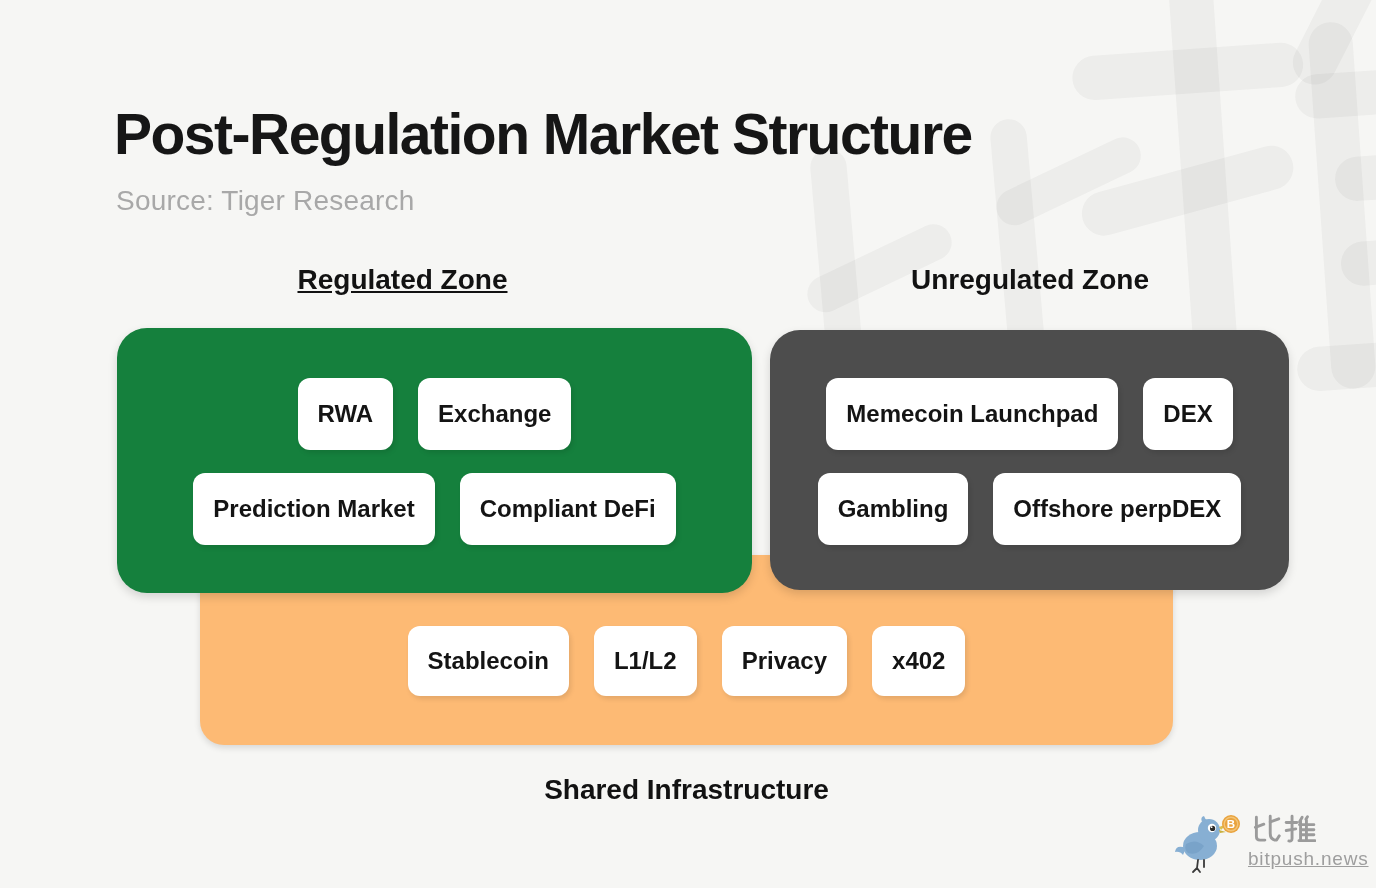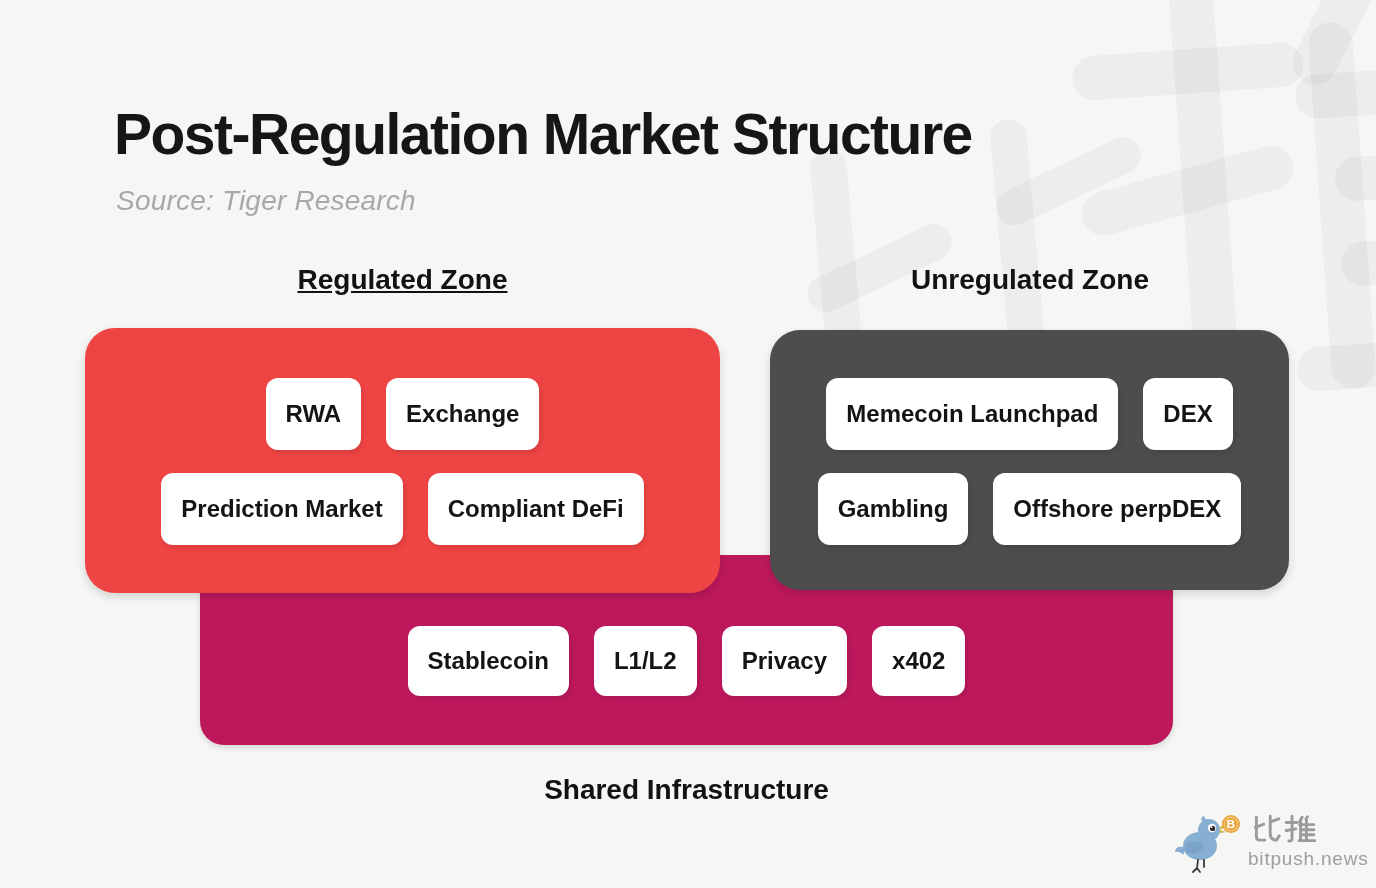--- a/index.html
+++ b/index.html
@@ -11,21 +11,21 @@
   .abs{position:absolute;}
   
   .watermark{position:absolute;top:-30px;right:-60px;width:720px;height:900px;opacity:1;pointer-events:none;}
   .watermark path{stroke:rgba(40,40,40,0.045);fill:none;stroke-linecap:round;stroke-linejoin:round;}
   
   .page-title{
     left:114px;top:103px;width:1100px;
     font-size:57px;font-weight:700;letter-spacing:-1.5px;color:#161616;line-height:1.1;
   }
   .page-source{
-    left:116px;top:185px;font-size:28px;font-style:italic;color:#a8a8a8;letter-spacing:0.2px;
+    left:116px;top:185px;font-size:28px;color:#a8a8a8;letter-spacing:0.2px;
   }
   
   .zone-label{font-size:28px;font-weight:700;color:#121212;text-align:center;}
   .label-regulated{left:85px;top:264px;width:635px;text-decoration:underline;}
   .label-unregulated{left:770px;top:264px;width:520px;}
   .label-shared{left:200px;top:774px;width:973px;}
   
   .zone-box{
     border-radius:30px;display:flex;flex-direction:column;justify-content:flex-start;
     box-shadow:0 4px 10px rgba(0,0,0,0.14);
@@ -43,21 +43,21 @@
     display:flex;align-items:center;justify-content:center;
     font-size:24px;font-weight:700;color:#141414;white-space:nowrap;
     box-shadow:2px 3px 5px rgba(0,0,0,0.10);
   }
   .box-shared .chip{height:70px;}
   
   .brand{left:1174px;top:808px;width:200px;height:72px;}
   .brand-cjk{position:absolute;left:76px;top:6px;}
   .brand-cjk path{stroke:#9b9b9b;fill:none;stroke-linecap:round;stroke-linejoin:round;stroke-width:2.7;}
   .brand-domain{
-    position:absolute;left:74px;top:40px;font-size:19px;color:#9e9e9e;letter-spacing:0.8px;
+    position:absolute;left:74px;top:40px;font-size:19px;color:#9e9e9e;letter-spacing:0.8px;text-decoration:underline;
   }
 </style>
 </head>
 <body>
 
 <svg class="watermark" viewBox="0 0 720 900" aria-hidden="true">
   <g transform="translate(10,150) scale(14) rotate(-5)">
     <path d="M7 4 V23 Q7 26 10 26 H15" stroke-width="2.6"></path>
     <path d="M6 13 L14 10" stroke-width="2.6"></path>
     <path d="M20 3 V20 Q20 26 26 26 L28 22" stroke-width="2.6"></path>
@@ -77,21 +77,21 @@
     <path d="M16 27 H31" stroke-width="2.6"></path>
   </g>
 </svg>
 
 <div class="abs page-title">Post-Regulation Market Structure</div>
 <div class="abs page-source">Source: Tiger Research</div>
 
 <div class="abs zone-label label-regulated">Regulated Zone</div>
 <div class="abs zone-label label-unregulated">Unregulated Zone</div>
 
-<div class="abs zone-box box-regulated" style="background-color: #ef4444;">
+<div class="abs zone-box box-regulated" style="background-color: #15803d; margin-left: 32px;">
     <div class="chip-row">
       <div class="chip">RWA</div>
       <div class="chip">Exchange</div>
     </div>
     <div class="chip-row">
       <div class="chip">Prediction Market</div>
       <div class="chip">Compliant DeFi</div>
     </div>
   </div>
 
@@ -99,21 +99,21 @@
     <div class="chip-row">
       <div class="chip">Memecoin Launchpad</div>
       <div class="chip">DEX</div>
     </div>
     <div class="chip-row">
       <div class="chip">Gambling</div>
       <div class="chip">Offshore perpDEX</div>
     </div>
   </div>
 
-<div class="abs zone-box box-shared" style="background-color: #be185d;">
+<div class="abs zone-box box-shared" style="background-color: #fdba74;">
     <div class="chip-row">
       <div class="chip">Stablecoin</div>
       <div class="chip">L1/L2</div>
       <div class="chip">Privacy</div>
       <div class="chip">x402</div>
     </div>
   </div>
 
 <div class="abs zone-label label-shared">Shared Infrastructure</div>
 

